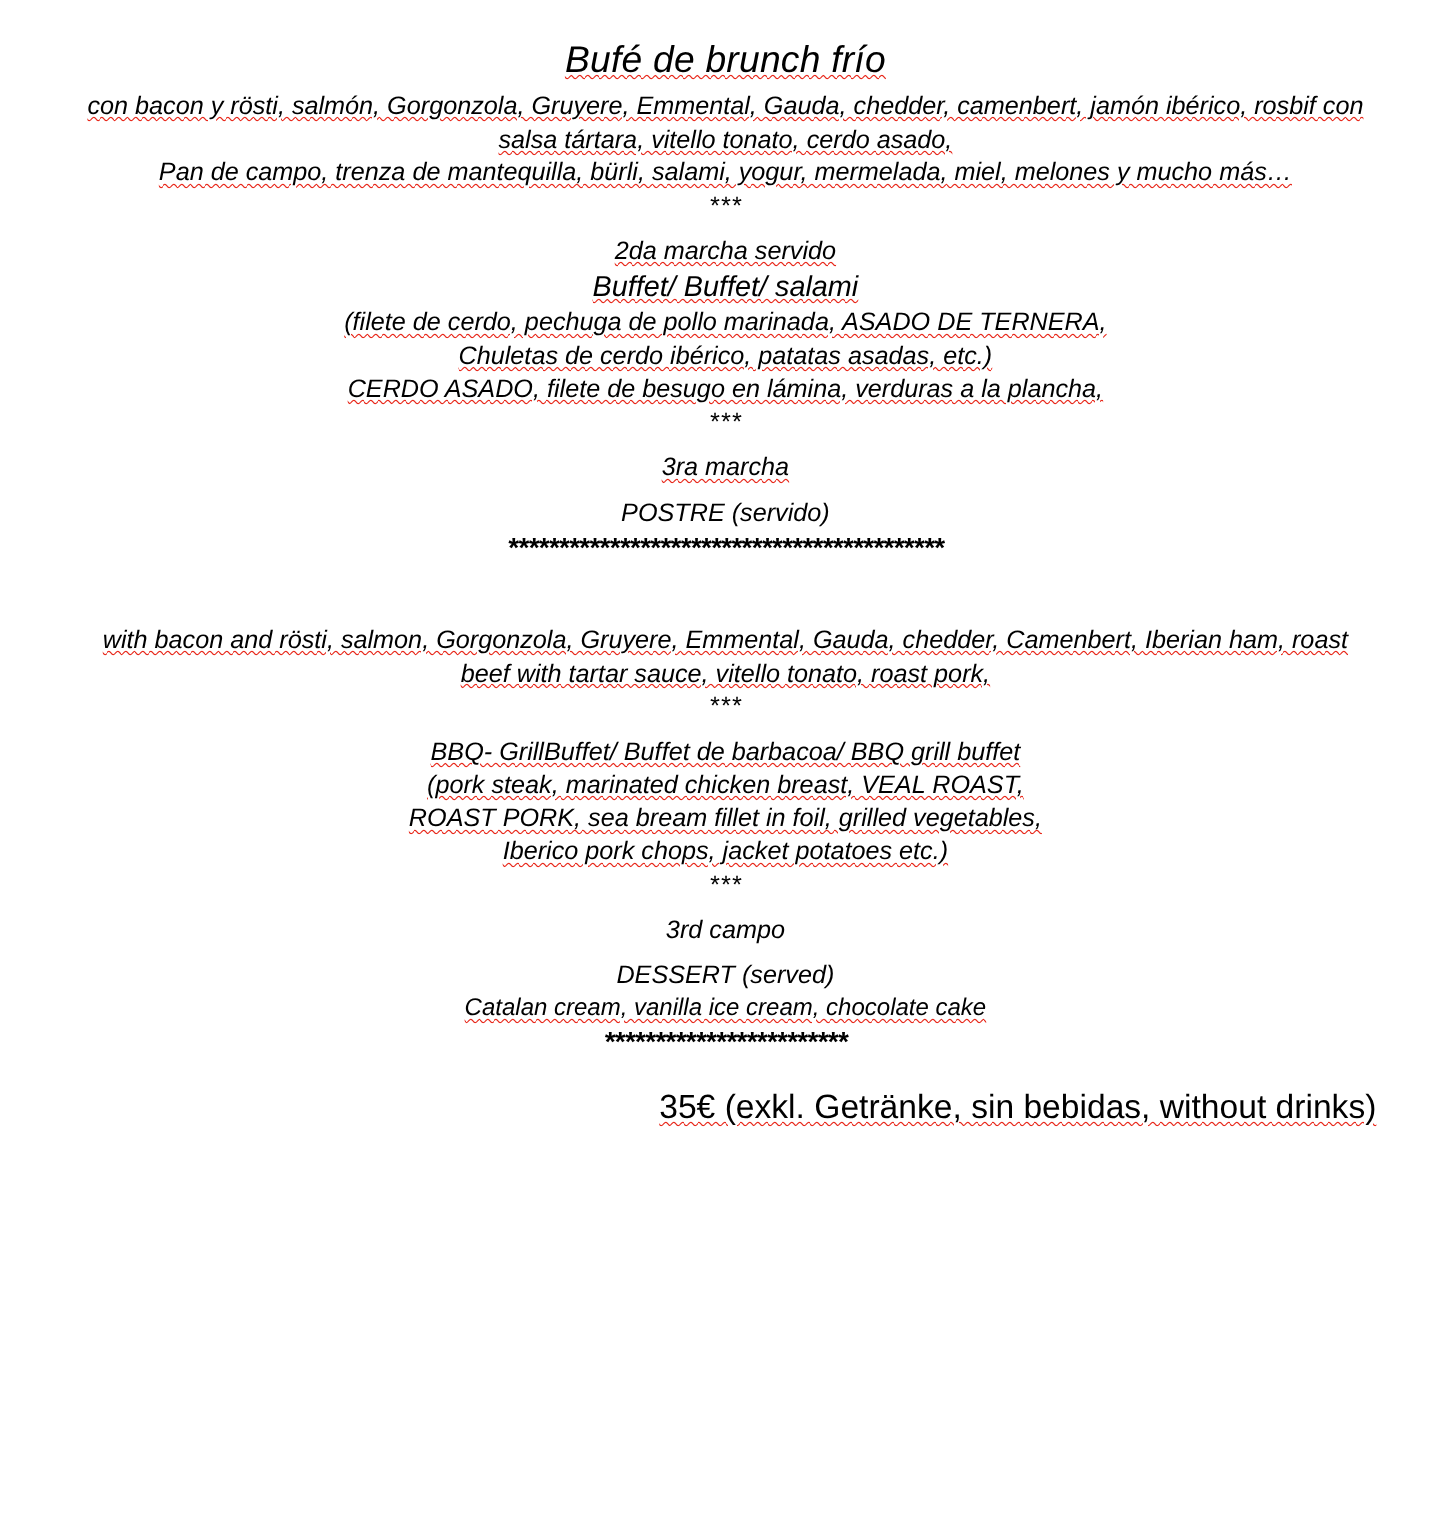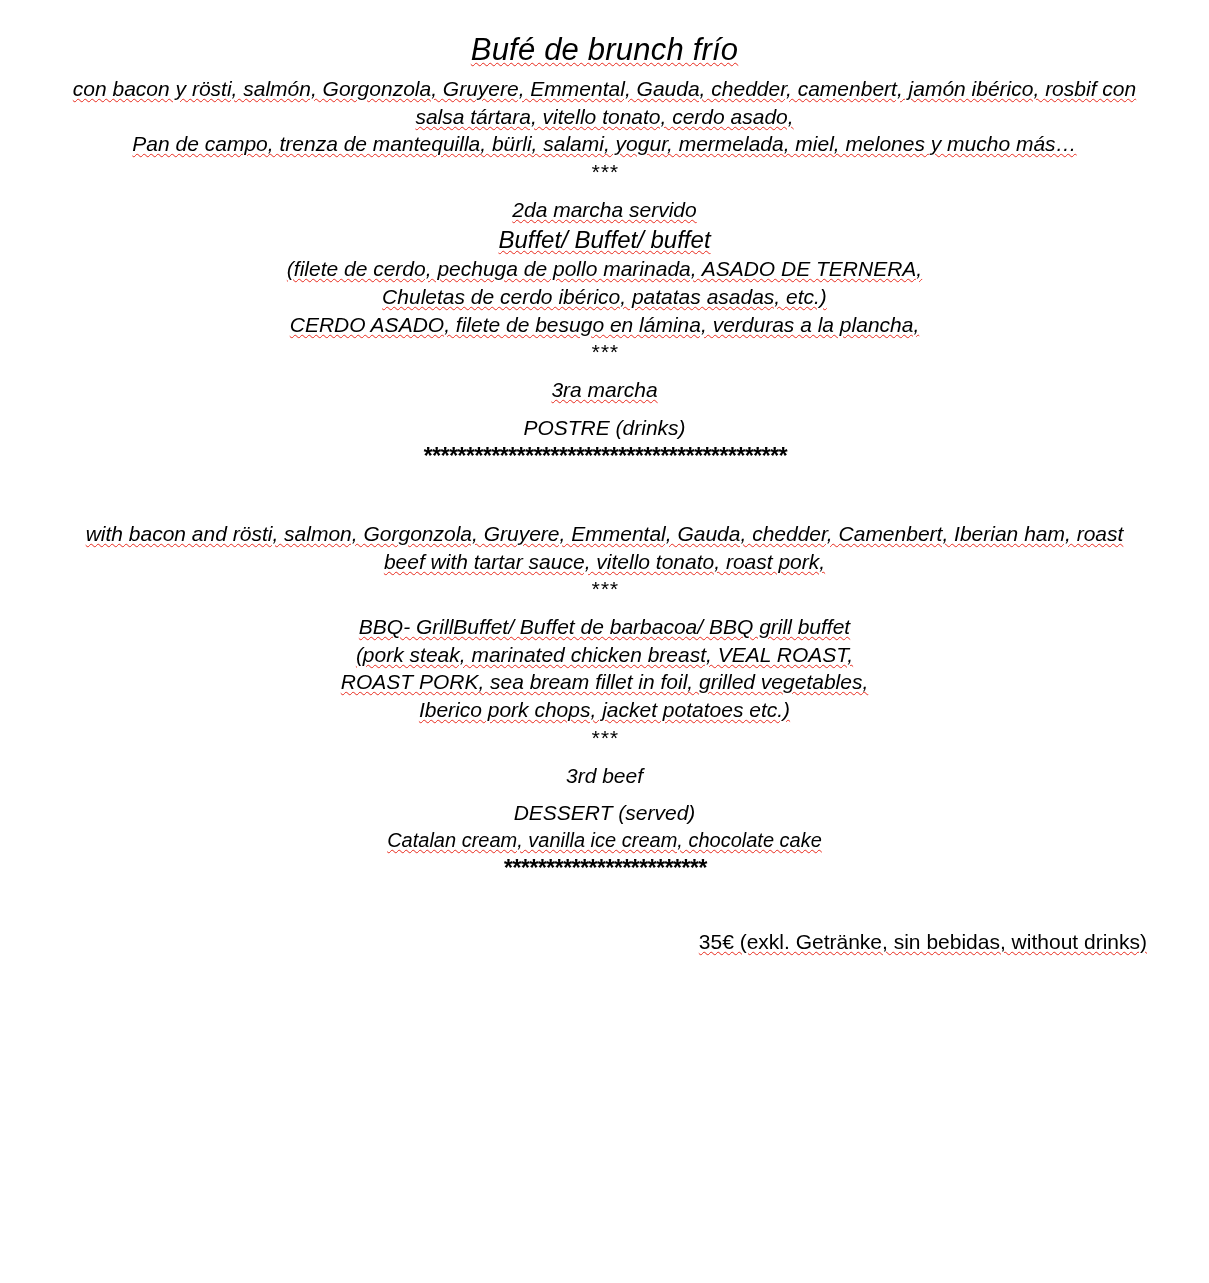--- a/index.html
+++ b/index.html
@@ -43,59 +43,59 @@
     text-decoration-style: wavy;
     text-decoration-color: #e8291c;
     text-decoration-thickness: 1.4px;
     text-underline-offset: 2px;
   }
 
   .price-row {
     text-align: right;
     font-style: normal;
     font-weight: normal;
-    font-size: 21px;
+    font-size: 28px;
     padding-right: 44px;
-    margin-top: 46px;
+    margin-top: 23px;
   }
 </style>
 </head>
 <body>
 
 <div class="page">
 
   <div class="line t-title sp">Bufé de brunch frío</div>
   <div class="line t-body sp">con bacon y rösti, salmón, Gorgonzola, Gruyere, Emmental, Gauda, chedder, camenbert, jamón ibérico, rosbif con</div>
   <div class="line t-body sp">salsa tártara, vitello tonato, cerdo asado,</div>
   <div class="line t-body sp">Pan de campo, trenza de mantequilla, bürli, salami, yogur, mermelada, miel, melones y mucho más…</div>
   <div class="line t-stars">***</div>
 
   <div class="line t-sub sp">2da marcha servido</div>
-  <div class="line t-subsmall sp">Buffet/ Buffet/  buffet</div>
+  <div class="line t-subsmall sp">Buffet/ Buffet/  salami</div>
   <div class="line t-body sp">(filete de cerdo, pechuga de pollo marinada, ASADO DE TERNERA,</div>
   <div class="line t-body sp">Chuletas de cerdo ibérico, patatas asadas, etc.)</div>
   <div class="line t-body sp">CERDO ASADO, filete de besugo en lámina, verduras a la plancha,</div>
   <div class="line t-stars">***</div>
 
   <div class="line t-sub sp">3ra marcha</div>
-  <div class="line t-sub">POSTRE (drinks)</div>
+  <div class="line t-sub">POSTRE (servido)</div>
   <div class="line t-starsbig">*******************************************</div>
 
   <div class="gap-lg"></div>
 
   <div class="line t-body sp">with bacon and rösti, salmon, Gorgonzola, Gruyere, Emmental, Gauda, chedder, Camenbert, Iberian ham, roast</div>
   <div class="line t-body sp">beef with tartar sauce, vitello tonato, roast pork,</div>
   <div class="line t-stars">***</div>
 
   <div class="line t-sub sp">BBQ- GrillBuffet/ Buffet de barbacoa/ BBQ grill buffet</div>
   <div class="line t-body sp">(pork steak, marinated chicken breast, VEAL ROAST,</div>
   <div class="line t-body sp">ROAST PORK, sea bream fillet in foil, grilled vegetables,</div>
   <div class="line t-body sp">Iberico pork chops, jacket potatoes etc.)</div>
   <div class="line t-stars">***</div>
 
-  <div class="line t-sub">3rd beef</div>
+  <div class="line t-sub">3rd campo</div>
   <div class="line t-sub">DESSERT (served)</div>
   <div class="line t-bodysm sp">Catalan cream, vanilla ice cream, chocolate cake</div>
   <div class="line t-starsbig">************************</div>
 
   <div class="price-row sp">35€   (exkl. Getränke, sin bebidas, without drinks)</div>
 
 </div>
 
 </body></html>

